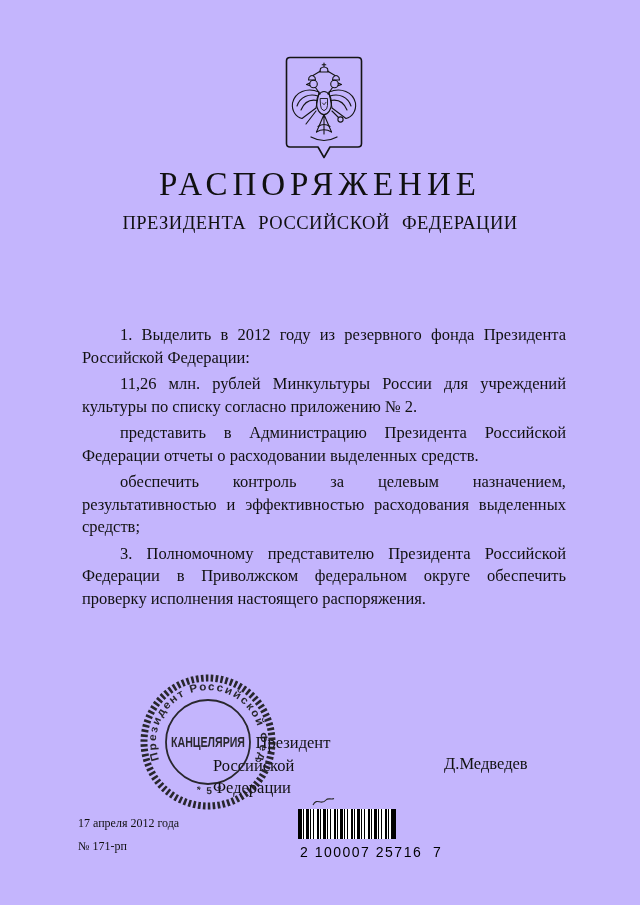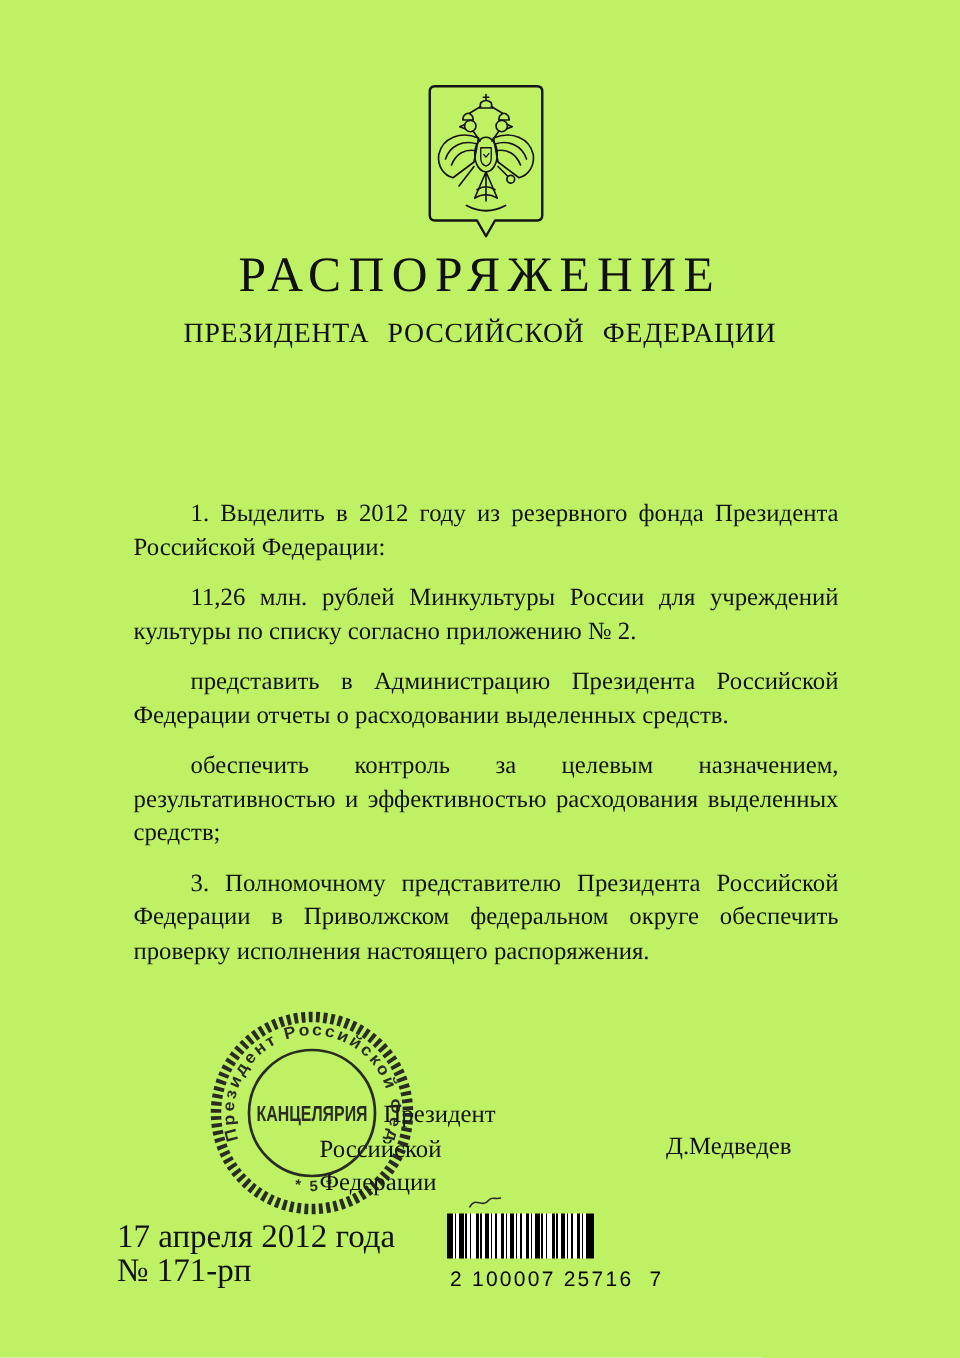--- a/index.html
+++ b/index.html
@@ -1,49 +1,49 @@
 <!DOCTYPE html>
 <html><head>
 <meta charset="utf-8">
 <style>
   html,body{margin:0;padding:0;background:#e8e8e8;}
   .page{
-    position:relative;width:640px;height:905px;background:#bef264;
+    position:relative;width:640px;height:905px;background:#c4b5fd;
     margin:0 auto;overflow:hidden;
     font-family:"Liberation Serif", serif;color:#111;
   }
   .emblem{position:absolute;left:283px;top:56px;width:82px;height:104px;}
   .title{
     position:absolute;left:0;top:166px;width:640px;margin:0;
     text-align:center;font-size:33px;font-weight:normal;
     letter-spacing:5px;color:#101010;
   }
   .subtitle{
     position:absolute;left:0;top:213px;width:640px;margin:0;
     text-align:center;font-size:18.5px;font-weight:normal;
     letter-spacing:0.5px;word-spacing:7px;color:#101010;
   }
   .body-text{
     position:absolute;left:78px;top:320px;width:492px;
     font-size:16.5px;line-height:22.5px;
   }
   .body-text p{
-    margin:11px;text-indent:38px;text-align:justify;
+    margin:4px;text-indent:38px;text-align:justify;
   }
   .sig-position{
     position:absolute;left:213px;top:732px;width:160px;
     font-size:16.5px;line-height:22.5px;
   }
   .sig-position .l1{text-align:center;}
   .sig-name{
     position:absolute;left:444px;top:754px;font-size:16.5px;
   }
   .stamp{position:absolute;left:138px;top:672px;width:140px;height:140px;opacity:0.92;}
   .footer-date{
-    position:absolute;left:78px;top:812px;font-size:22px;line-height:23px;
+    position:absolute;left:78px;top:812px;font-size:12px;line-height:23px;
   }
   .barcode-wrap{position:absolute;left:298px;top:796px;width:100px;}
   .barcode-mark{display:block;margin-left:14px;}
   .barcode-bars{
     width:94px;height:30px;margin-top:2px;
     background:repeating-linear-gradient(90deg,
       #000 0px,#000 2px,#fff 2px,#fff 3px,
       #000 3px,#000 4px,#fff 4px,#fff 6px,
       #000 6px,#000 9px,#fff 9px,#fff 10px,
       #000 10px,#000 11px,#fff 11px,#fff 13px,

